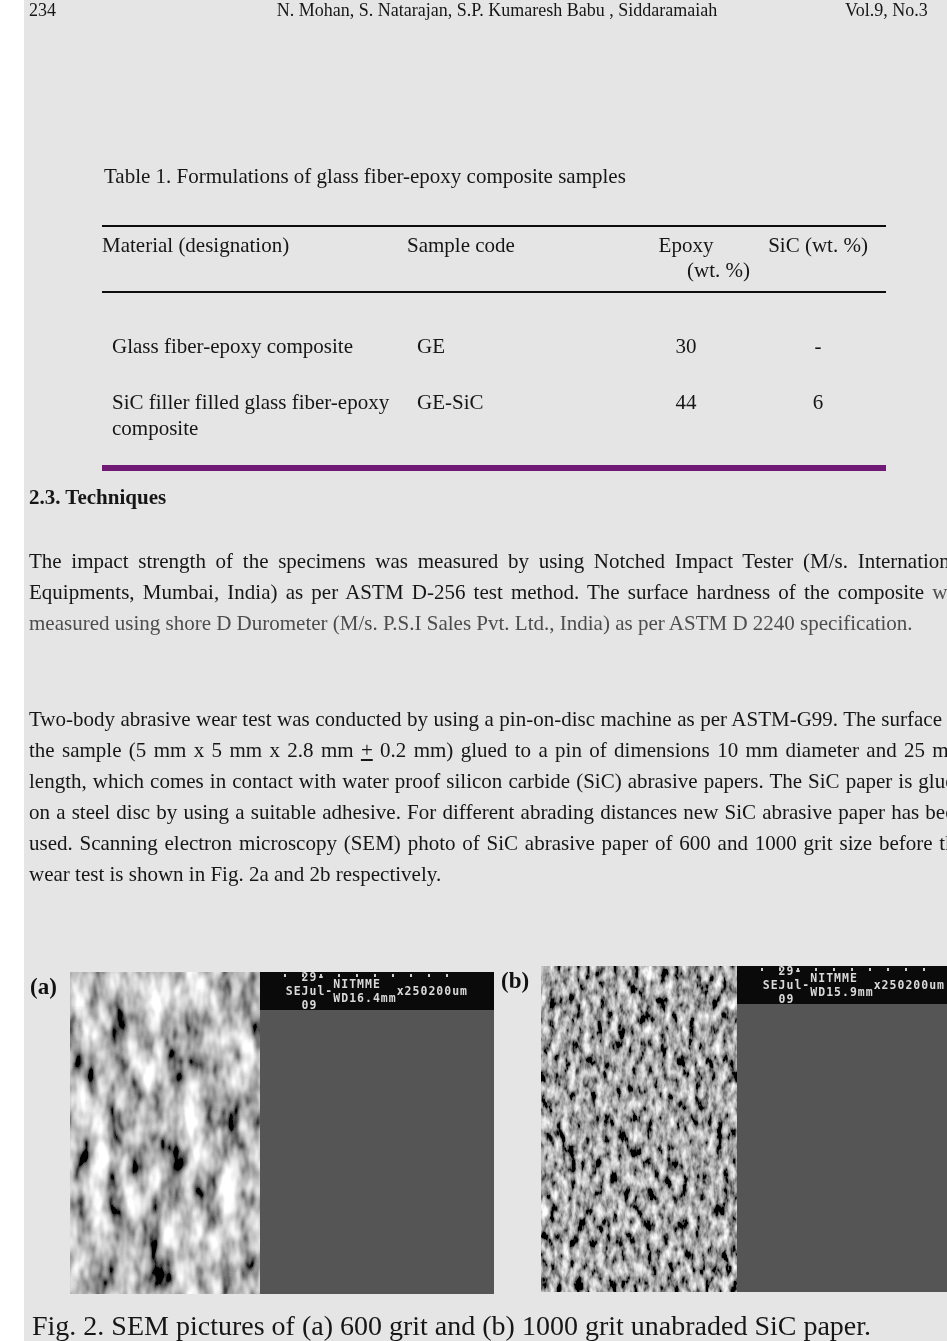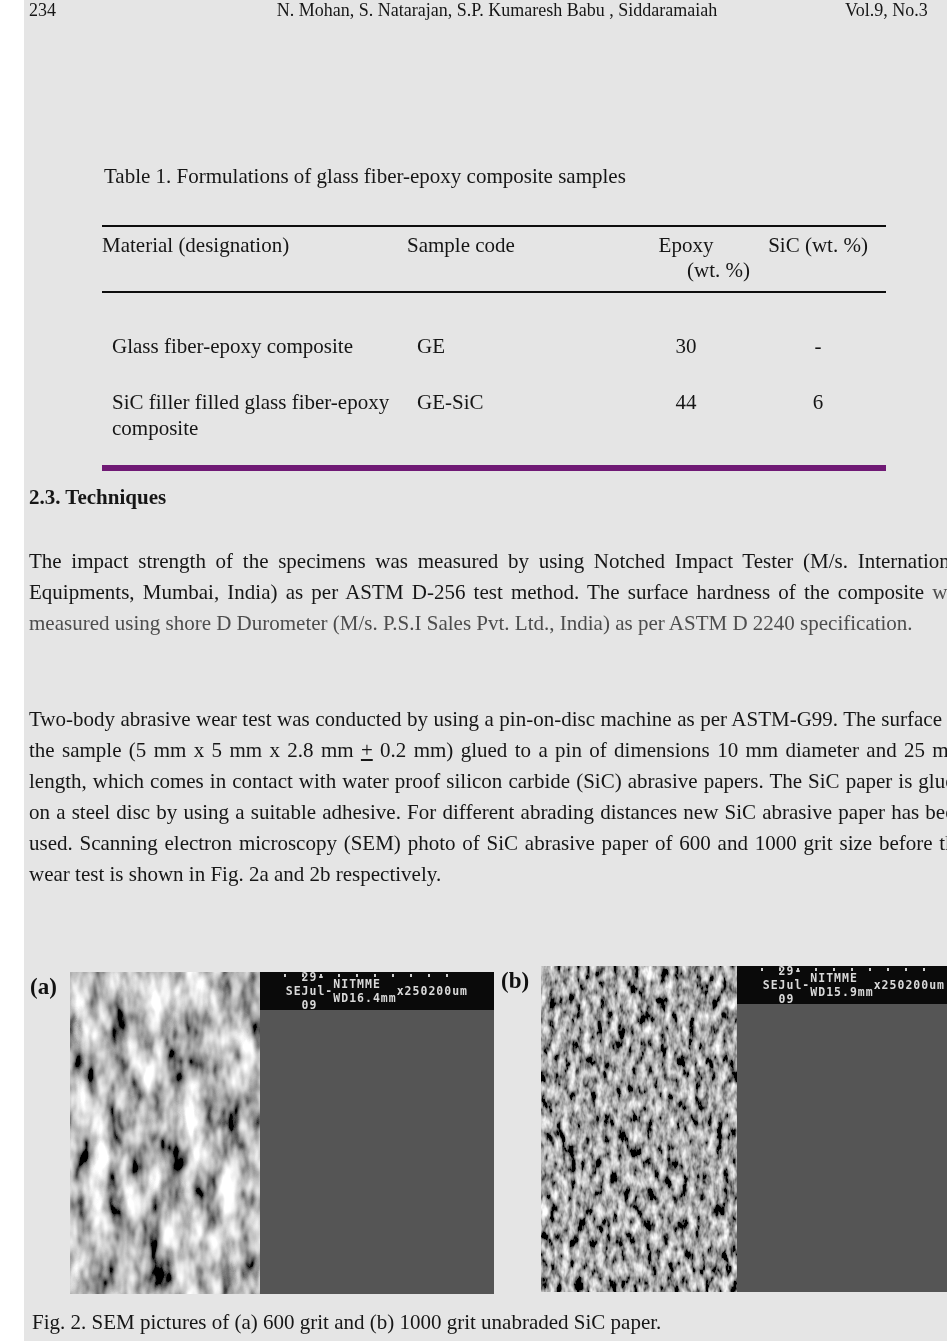--- a/index.html
+++ b/index.html
@@ -110,21 +110,21 @@
   }
   .sem-ticks {
     position: absolute;
     top: 2px; right: 30px;
     width: 180px; height: 3px;
     background-image: repeating-linear-gradient(to right, #cfcfcf 0 2px, transparent 2px 18px);
   }
   .fig-caption {
     position: absolute;
     top: 1310px; left: 8px;
-    font-size: 21px;
+    font-size: 28px;
   }
 </style>
 </head>
 <body>
 
 <div class="page">
 
   <div class="pg-header">
     <span class="pg-num">234</span>
     <span class="pg-authors">N. Mohan, S. Natarajan, S.P. Kumaresh Babu , Siddaramaiah</span>

